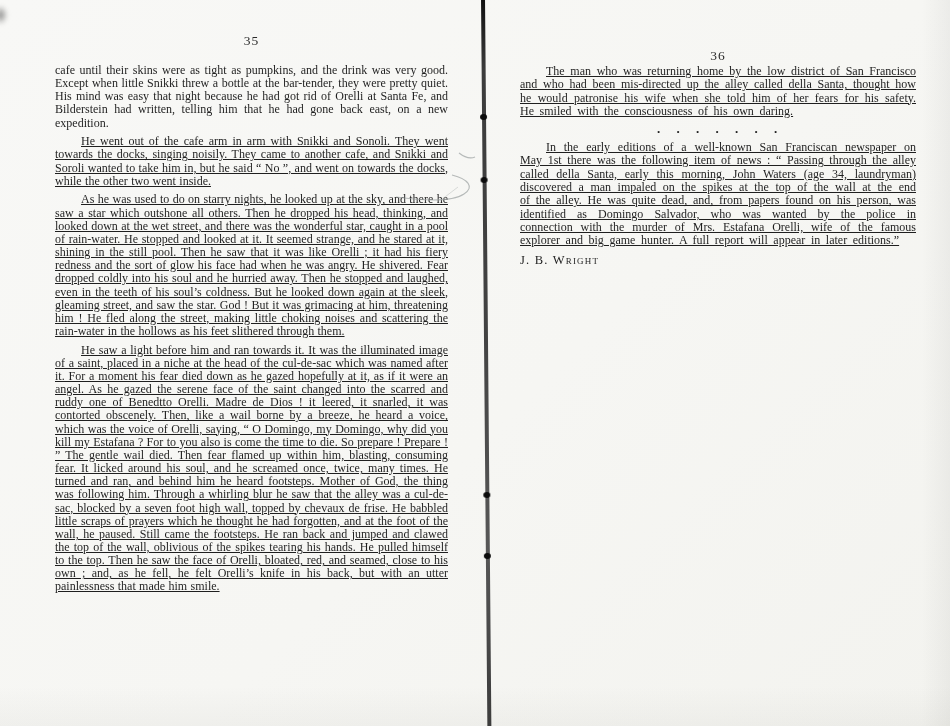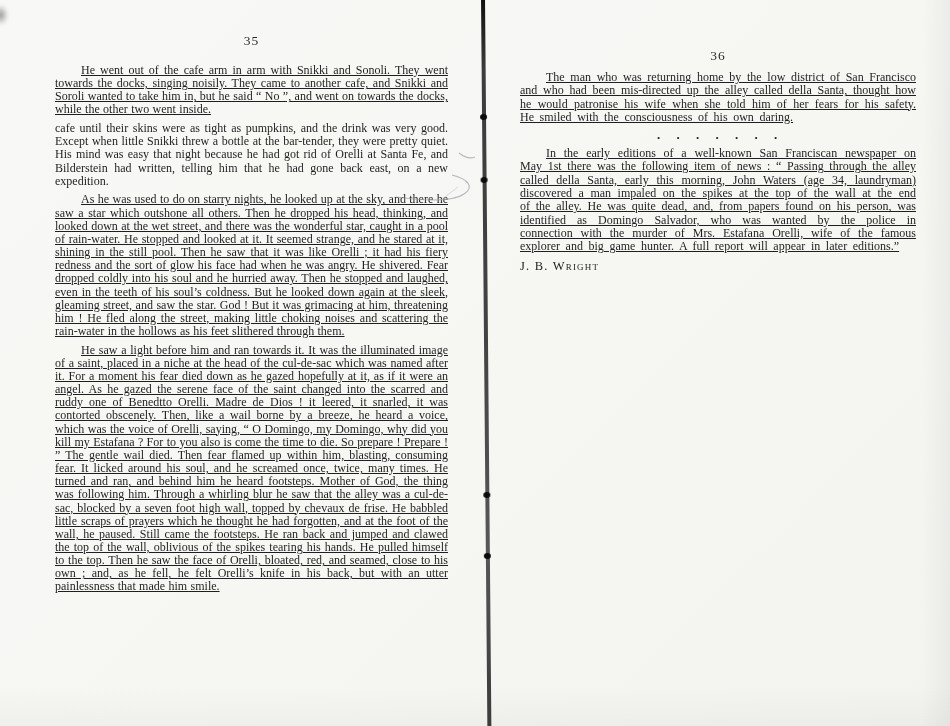--- a/index.html
+++ b/index.html
@@ -19,21 +19,21 @@
   .page { position: absolute; }
   .page-left  { left: 55px;  top: 33px; width: 393px; }
   .page-right { left: 520px; top: 48px; width: 396px; }
   .page-number {
     text-align: center;
     font-size: 13.5px;
     letter-spacing: 1px;
     color: #2a2a2a;
   }
   .page-left  .page-number { margin-bottom: 15px; }
-  .page-right .page-number { margin-bottom: 7px; text-align: center; }
+  .page-right .page-number { margin-bottom: 1px; text-align: center; }
   .page-body { text-align: justify; }
   .para {
     margin: 0 0 5.5px 0;
     font-size: 12px;
     line-height: 13.15px;
     text-align: justify;
     word-spacing: 0.4px;
     color: #1f1f1f;
   }
   .page-right .para { word-spacing: 2.6px; line-height: 13.3px; }
@@ -106,22 +106,22 @@
 </head>
 <body>
 
 <div class="scan">
 
   <div class="corner-smudge"></div>
 
   <div class="page page-left">
     <div class="page-number">35</div>
     <div class="page-body">
+        <p class="para">cafe until their skins were as tight as pumpkins, and the drink was very good. Except when little Snikki threw a bottle at the bar-tender, they were pretty quiet. His mind was easy that night because he had got rid of Orelli at Santa Fe, and Bilderstein had written, telling him that he had gone back east, on a new expedition.</p>
         <p class="para indent">He went out of the cafe arm in arm with Snikki and Sonoli. They went towards the docks, singing noisily. They came to another cafe, and Snikki and Soroli wanted to take him in, but he said “ No ”, and went on towards the docks, while the other two went inside.</p>
-        <p class="para">cafe until their skins were as tight as pumpkins, and the drink was very good. Except when little Snikki threw a bottle at the bar-tender, they were pretty quiet. His mind was easy that night because he had got rid of Orelli at Santa Fe, and Bilderstein had written, telling him that he had gone back east, on a new expedition.</p>
         <p class="para indent">As he was used to do on starry nights, he looked up at the sky, and there he saw a star which outshone all others. Then he dropped his head, thinking, and looked down at the wet street, and there was the wonderful star, caught in a pool of rain-water. He stopped and looked at it. It seemed strange, and he stared at it, shining in the still pool. Then he saw that it was like Orelli ; it had his fiery redness and the sort of glow his face had when he was angry. He shivered. Fear dropped coldly into his soul and he hurried away. Then he stopped and laughed, even in the teeth of his soul’s coldness. But he looked down again at the sleek, gleaming street, and saw the star. God ! But it was grimacing at him, threatening him ! He fled along the street, making little choking noises and scattering the rain-water in the hollows as his feet slithered through them.</p>
         <p class="para indent">He saw a light before him and ran towards it. It was the illuminated image of a saint, placed in a niche at the head of the cul-de-sac which was named after it. For a moment his fear died down as he gazed hopefully at it, as if it were an angel. As he gazed the serene face of the saint changed into the scarred and ruddy one of Benedtto Orelli. Madre de Dios ! it leered, it snarled, it was contorted obscenely. Then, like a wail borne by a breeze, he heard a voice, which was the voice of Orelli, saying, “ O Domingo, my Domingo, why did you kill my Estafana ? For to you also is come the time to die. So prepare ! Prepare ! ” The gentle wail died. Then fear flamed up within him, blasting, consuming fear. It licked around his soul, and he screamed once, twice, many times. He turned and ran, and behind him he heard footsteps. Mother of God, the thing was following him. Through a whirling blur he saw that the alley was a cul-de-sac, blocked by a seven foot high wall, topped by chevaux de frise. He babbled little scraps of prayers which he thought he had forgotten, and at the foot of the wall, he paused. Still came the footsteps. He ran back and jumped and clawed the top of the wall, oblivious of the spikes tearing his hands. He pulled himself to the top. Then he saw the face of Orelli, bloated, red, and seamed, close to his own ; and, as he fell, he felt Orelli’s knife in his back, but with an utter painlessness that made him smile.</p>
       </div>
   </div>
 
   <div class="page page-right">
     <div class="page-number">36</div>
     <div class="page-body">
         <p class="para indent">The man who was returning home by the low district of San Francisco and who had been mis-directed up the alley called della Santa, thought how he would patronise his wife when she told him of her fears for his safety. He smiled with the consciousness of his own daring.</p>
       </div>

